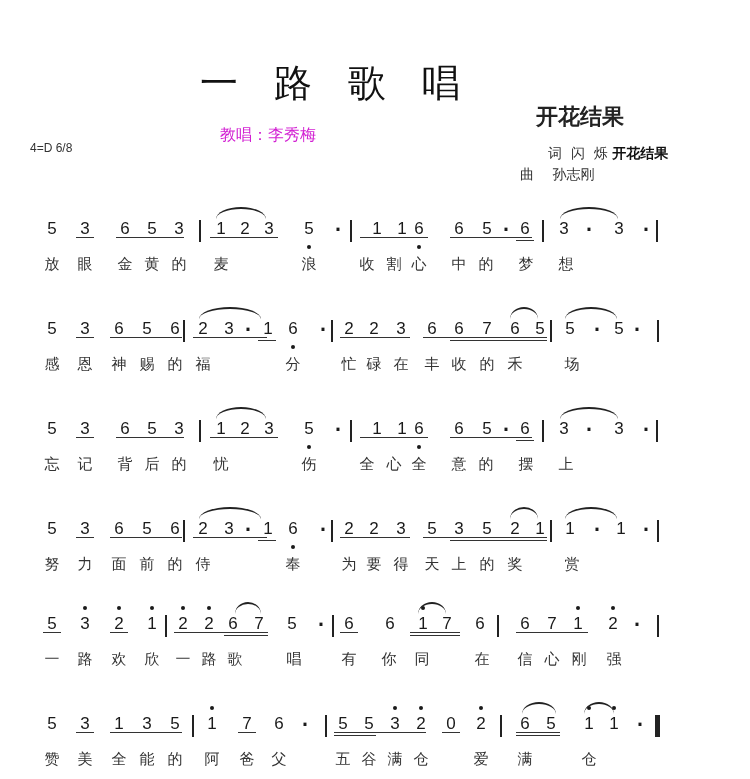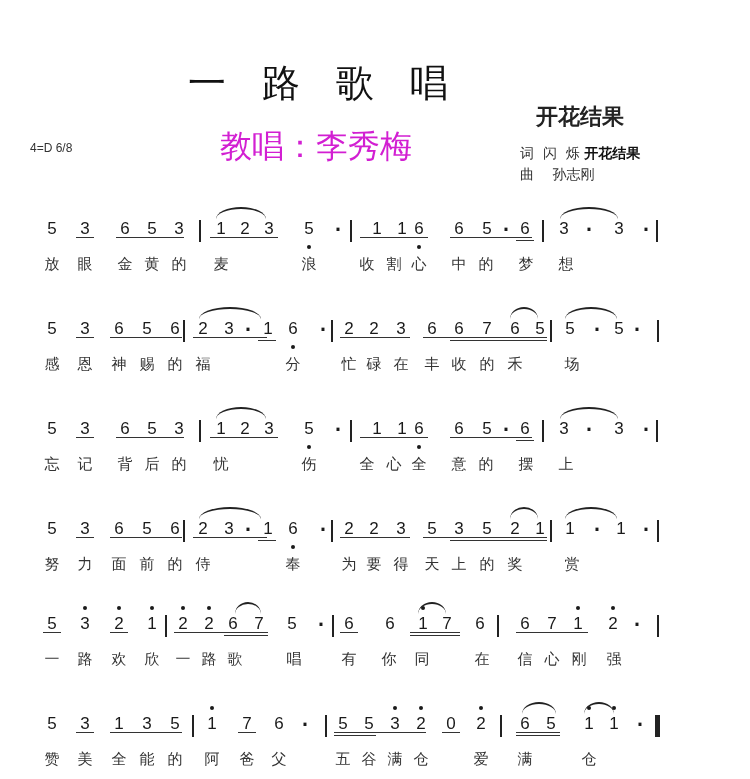--- a/index.html
+++ b/index.html
@@ -1,20 +1,20 @@
 <!DOCTYPE html>
 <html><head>
   <meta charset="utf-8">
   <style>
     html, body { margin: 0; padding: 0; background: #ffffff; }
     body { width: 750px; height: 779px; position: relative; overflow: hidden;
            font-family: "DejaVu Sans", sans-serif; color: #1a1a1a; }
-    .title { position: absolute; left: 188px; top: 58px; font-size: 38px; letter-spacing: 36px;
+    .title { position: absolute; left: 200px; top: 58px; font-size: 38px; letter-spacing: 36px;
              font-weight: normal; color: #111; font-family: "DejaVu Sans", sans-serif; }
-    .teacher { position: absolute; left: 220px; top: 125px; font-size: 32px; color: #d21fd2;
+    .teacher { position: absolute; left: 220px; top: 125px; font-size: 16px; color: #d21fd2;
                font-family: "DejaVu Sans", sans-serif; }
     .key { position: absolute; left: 30px; top: 141px; font-size: 12px; color: #333;
            font-family: "Liberation Sans Narrow", "Liberation Sans", sans-serif; }
     .series { position: absolute; left: 536px; top: 102px; font-size: 22px; font-weight: bold; color: #222; }
     .credit { position: absolute; font-size: 14px; color: #333; }
     .credit b { font-weight: bold; color: #111; }
     .row { position: absolute; left: 0; width: 750px; height: 80px; }
     .note { position: absolute; top: 14px; width: 14px; text-align: center; font-size: 17px;
             font-family: "Liberation Sans", sans-serif; color: #1a1a1a; }
     .dot-aug { position: absolute; top: 15px; width: 10px; text-align: center; font-size: 17px; font-weight: bold; }
@@ -27,21 +27,21 @@
             border-radius: 50% 50% 0 0 / 100% 100% 0 0; }
     .lyric { position: absolute; top: 50px; font-size: 15px; color: #333; width: 18px; text-align: center; }
   </style>
 </head>
 <body>
 
 <div class="title">一路歌唱</div>
 <div class="teacher">教唱：李秀梅</div>
 <div class="key">4=D 6/8</div>
 <div class="series">开花结果</div>
-<div class="credit" style="left:520px;top:145px;">
+<div class="credit" style="left:548px;top:145px;">
   <span style="white-space:pre">词  闪  烁</span>
   <b>开花结果</b>
 </div>
 <div class="credit" style="left:520px;top:166px;">
   <span>曲</span>
   <span style="margin-left:14px">孙志刚</span>
 </div>
 
 <div id="score">
     <div class="row" style="top: 205px;">

